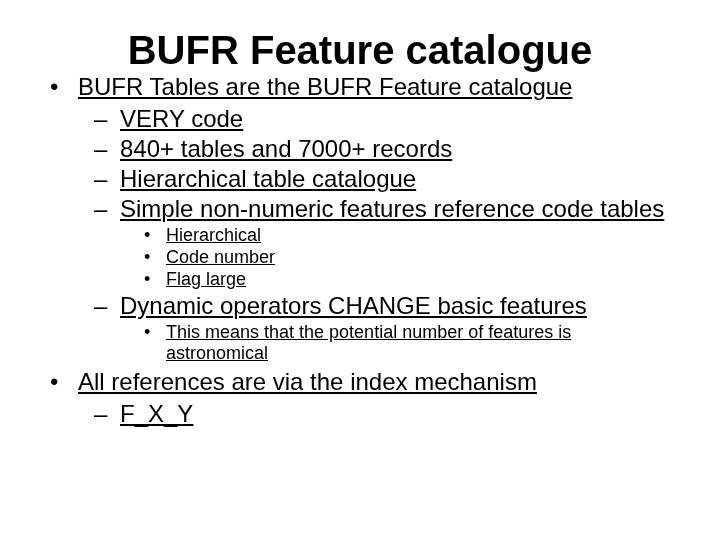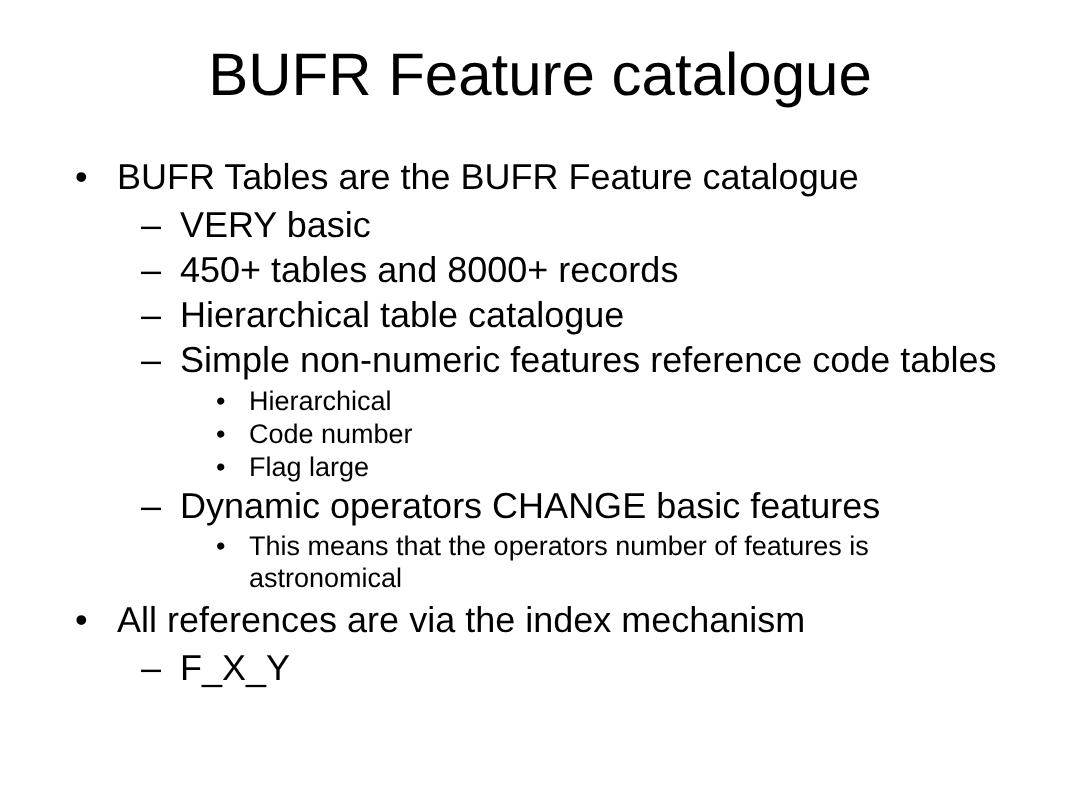--- a/index.html
+++ b/index.html
@@ -10,23 +10,22 @@
     body {
       width: 720px;
       height: 540px;
       background: #ffffff;
       font-family: Arial, Helvetica, sans-serif;
       color: #000000;
       padding: 28px 50px 20px 50px;
     }
     .title {
       font-size: 40px;
-      font-weight: 400;
+      font-weight: 700;
       text-align: center;
-      margin-bottom: 32px;
     }
     .l1 {
       font-size: 24px;
       margin-left: 0;
       margin-bottom: 4px;
     }
     .l2 {
       font-size: 24px;
       margin-left: 44px;
       margin-bottom: 2px;
@@ -42,41 +41,42 @@
     }
     .bullet {
       flex-shrink: 0;
       display: inline-block;
     }
     .l1 .bullet { width: 28px; }
     .l2 .bullet { width: 26px; }
     .l3 .bullet { width: 22px; }
     .txt {
       flex: 1;
+      text-decoration: underline;
     }
     .gap-s { margin-top: 2px; }
     .gap-m { margin-top: 4px; }
   </style>
 </head>
 <body>
 
 <h1 class="title">BUFR Feature catalogue</h1>
 
 <div class="l1 row">
   <span class="bullet">•</span>
   <span class="txt">BUFR Tables are the BUFR Feature catalogue</span>
 </div>
 
 <div class="l2 row gap-m">
   <span class="bullet">–</span>
-  <span class="txt">VERY basic</span>
+  <span class="txt">VERY code</span>
 </div>
 <div class="l2 row">
   <span class="bullet">–</span>
-  <span class="txt">450+ tables and 8000+ records</span>
+  <span class="txt">840+ tables and 7000+ records</span>
 </div>
 <div class="l2 row">
   <span class="bullet">–</span>
   <span class="txt">Hierarchical table catalogue</span>
 </div>
 <div class="l2 row">
   <span class="bullet">–</span>
   <span class="txt">Simple non-numeric features reference code tables</span>
 </div>
 
@@ -93,21 +93,21 @@
   <span class="txt">Flag large</span>
 </div>
 
 <div class="l2 row gap-s">
   <span class="bullet">–</span>
   <span class="txt">Dynamic operators CHANGE basic features</span>
 </div>
 
 <div class="l3 row gap-s">
   <span class="bullet">•</span>
-  <span class="txt">This means that the operators number of features is astronomical</span>
+  <span class="txt">This means that the potential number of features is astronomical</span>
 </div>
 
 <div class="l1 row gap-m">
   <span class="bullet">•</span>
   <span class="txt">All references are via the index mechanism</span>
 </div>
 
 <div class="l2 row gap-s">
   <span class="bullet">–</span>
   <span class="txt">F_X_Y</span>

